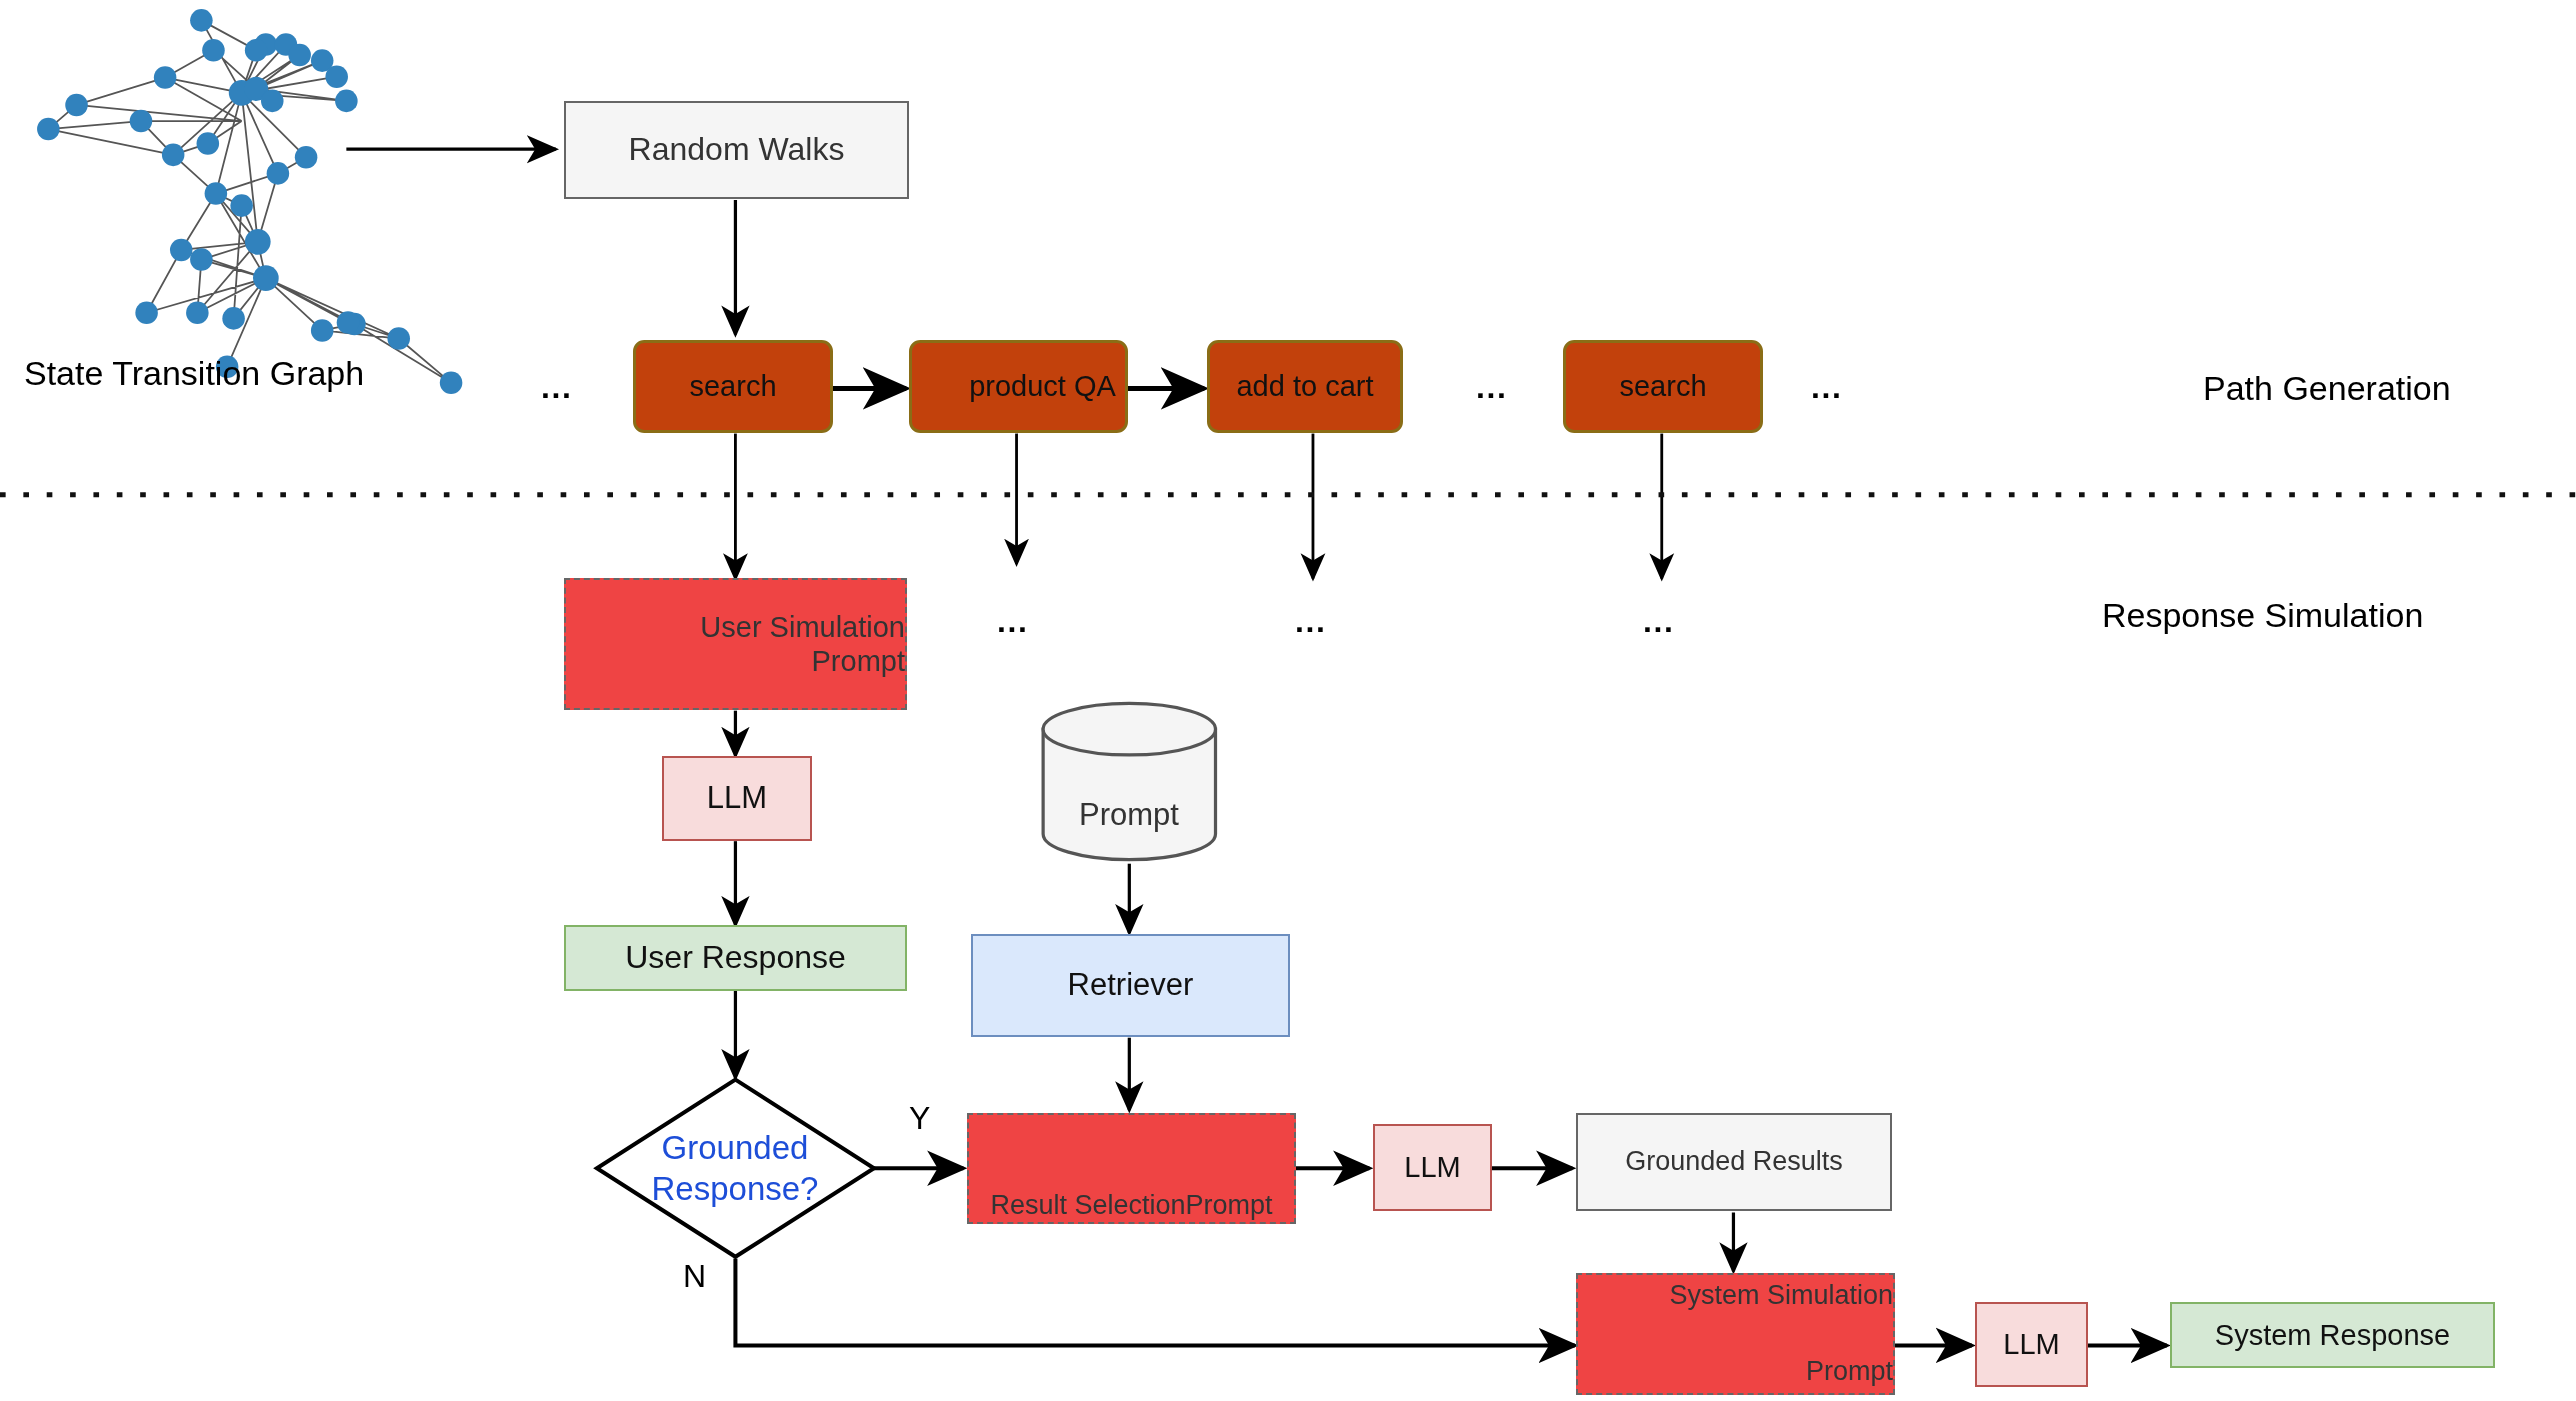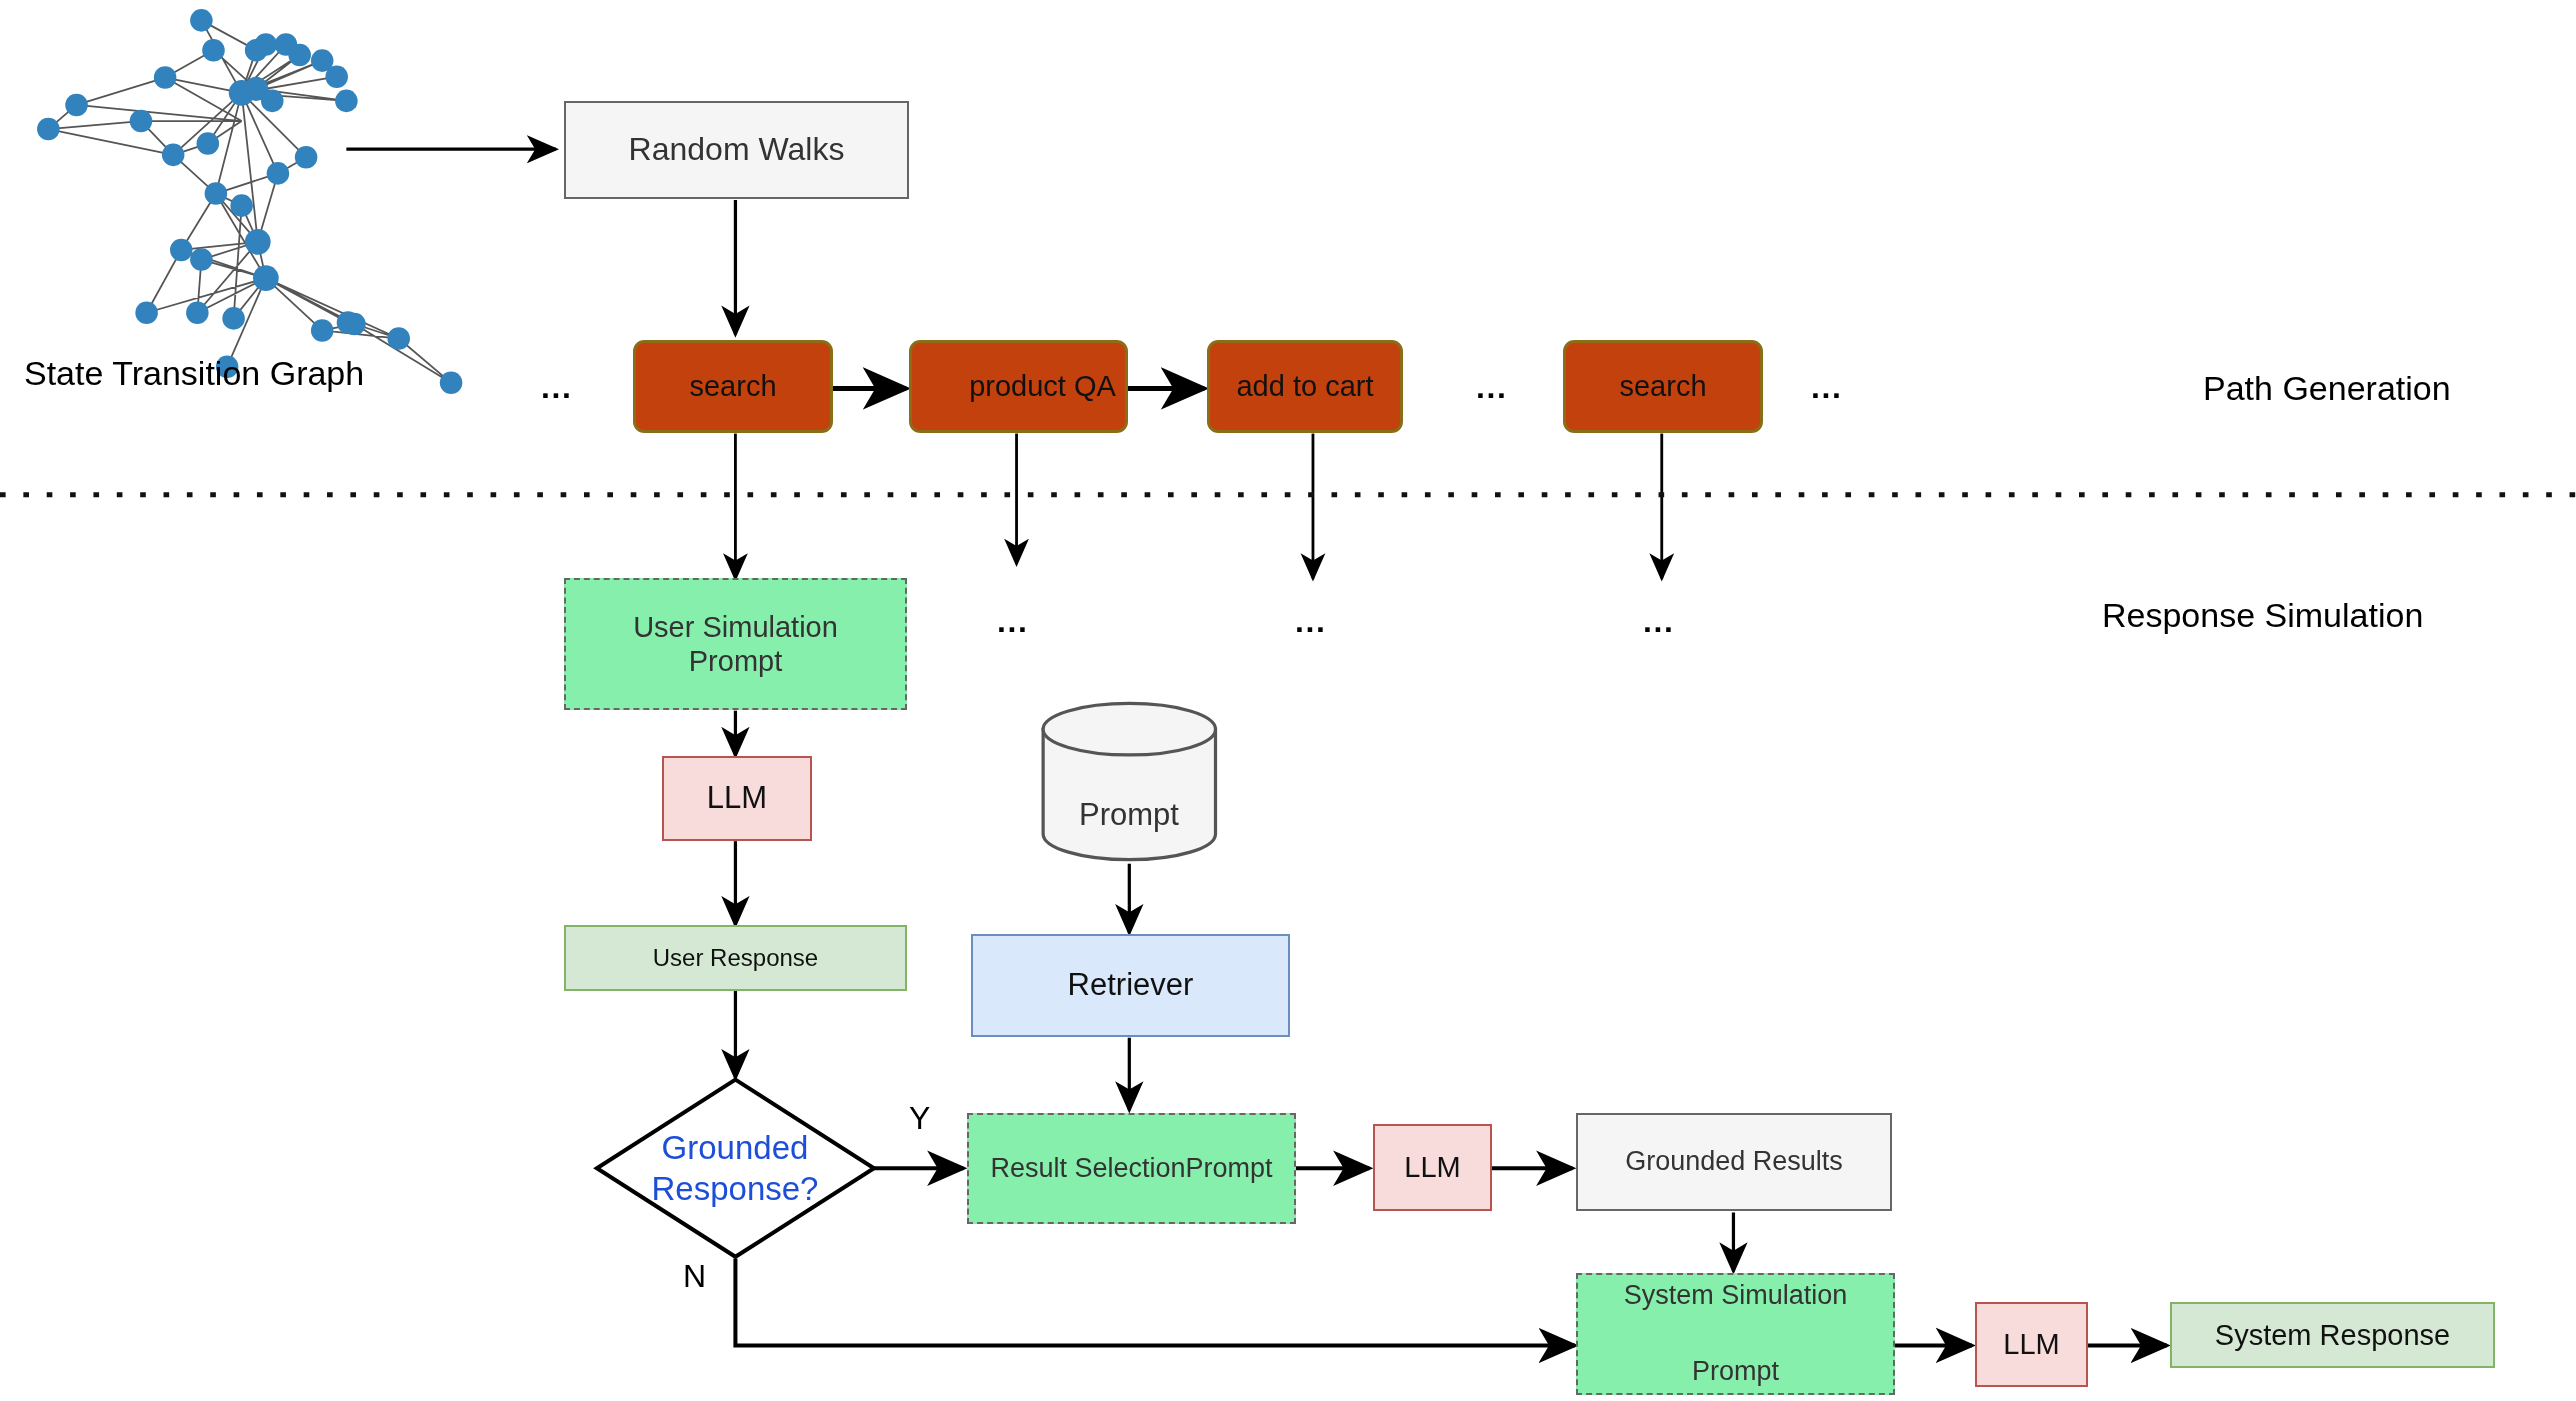--- a/index.html
+++ b/index.html
@@ -2,21 +2,21 @@
 <html style="font-size:13px"><head>
 <meta charset="utf-8">
 <style>
   html,body{margin:0;padding:0;background:#ffffff;}
   body{font-family:"Liberation Sans", sans-serif;}
   #stage{position:relative;width:2576px;height:1402px;background:#fff;overflow:hidden;}
   #wires{position:absolute;left:0;top:0;width:2576px;height:1402px;pointer-events:none;}
   .node{position:absolute;box-sizing:border-box;display:flex;align-items:center;
         justify-content:center;text-align:center;line-height:1.18;color:#1a1a1a;}
   .n-solid{background:#f5f5f5;border:2.4px solid #666666;color:#333333;}
-  .n-dashed{background:#86efac;border:2.4px dashed #666666;color:#333333;}
+  .n-dashed{background:#ef4444;border:2.4px dashed #666666;color:#333333;align-items:flex-end;}
   .n-state{background:#c2410c;border:3.2px solid #8a6d16;border-radius:11.3px;color:#111;}
   .n-llm{background:#f8dcdc;border:2.4px solid #b85450;color:#111;}
   .n-green{background:#d5e8d4;border:2.4px solid #82b366;color:#111;}
   .n-blue{background:#dae8fc;border:2.4px solid #6c8ebf;color:#111;}
   .plain{position:absolute;color:#000;}
   .dots{position:absolute;color:#000;font-weight:700;letter-spacing:1.6px;}
   .side-label{position:absolute;color:#000;font-size:34px;white-space:nowrap;}
   .graph-cap{position:absolute;color:#000;font-size:34px;white-space:nowrap;}
   .diamond-label{position:absolute;color:#000;font-size:32px;}
   .dia-txt{position:absolute;text-align:center;color:#1d4ed8;font-size:33px;line-height:1.25;
@@ -171,21 +171,21 @@
 
   <div class="node n-dashed" style="left:564px;top:578px;width:343px;height:132px;font-size:29px;flex-direction:column;">
     <span>User Simulation</span>
     <span>Prompt</span>
   </div>
 
   <div class="node n-llm" style="left:662px;top:756px;width:150px;height:85px;font-size:31px;">
     <span>LLM</span>
   </div>
 
-  <div class="node n-green" style="left:564px;top:925px;width:343px;height:66px;font-size:24px;align-items:center;">
+  <div class="node n-green" style="left:564px;top:925px;width:343px;height:66px;font-size:32px;align-items:center;">
     <span>User Response</span>
   </div>
 
   <div class="plain" style="left:1129px;top:815px;transform:translate(-50%,-50%);font-size:31px;color:#333;">Prompt</div>
 
   <div class="node n-blue" style="left:971px;top:934px;width:319px;height:103px;font-size:31px;">
     <span>Retriever</span>
   </div>
 
   <div class="dia-txt" style="left:735px;top:1168px;transform:translate(-50%,-50%);">

